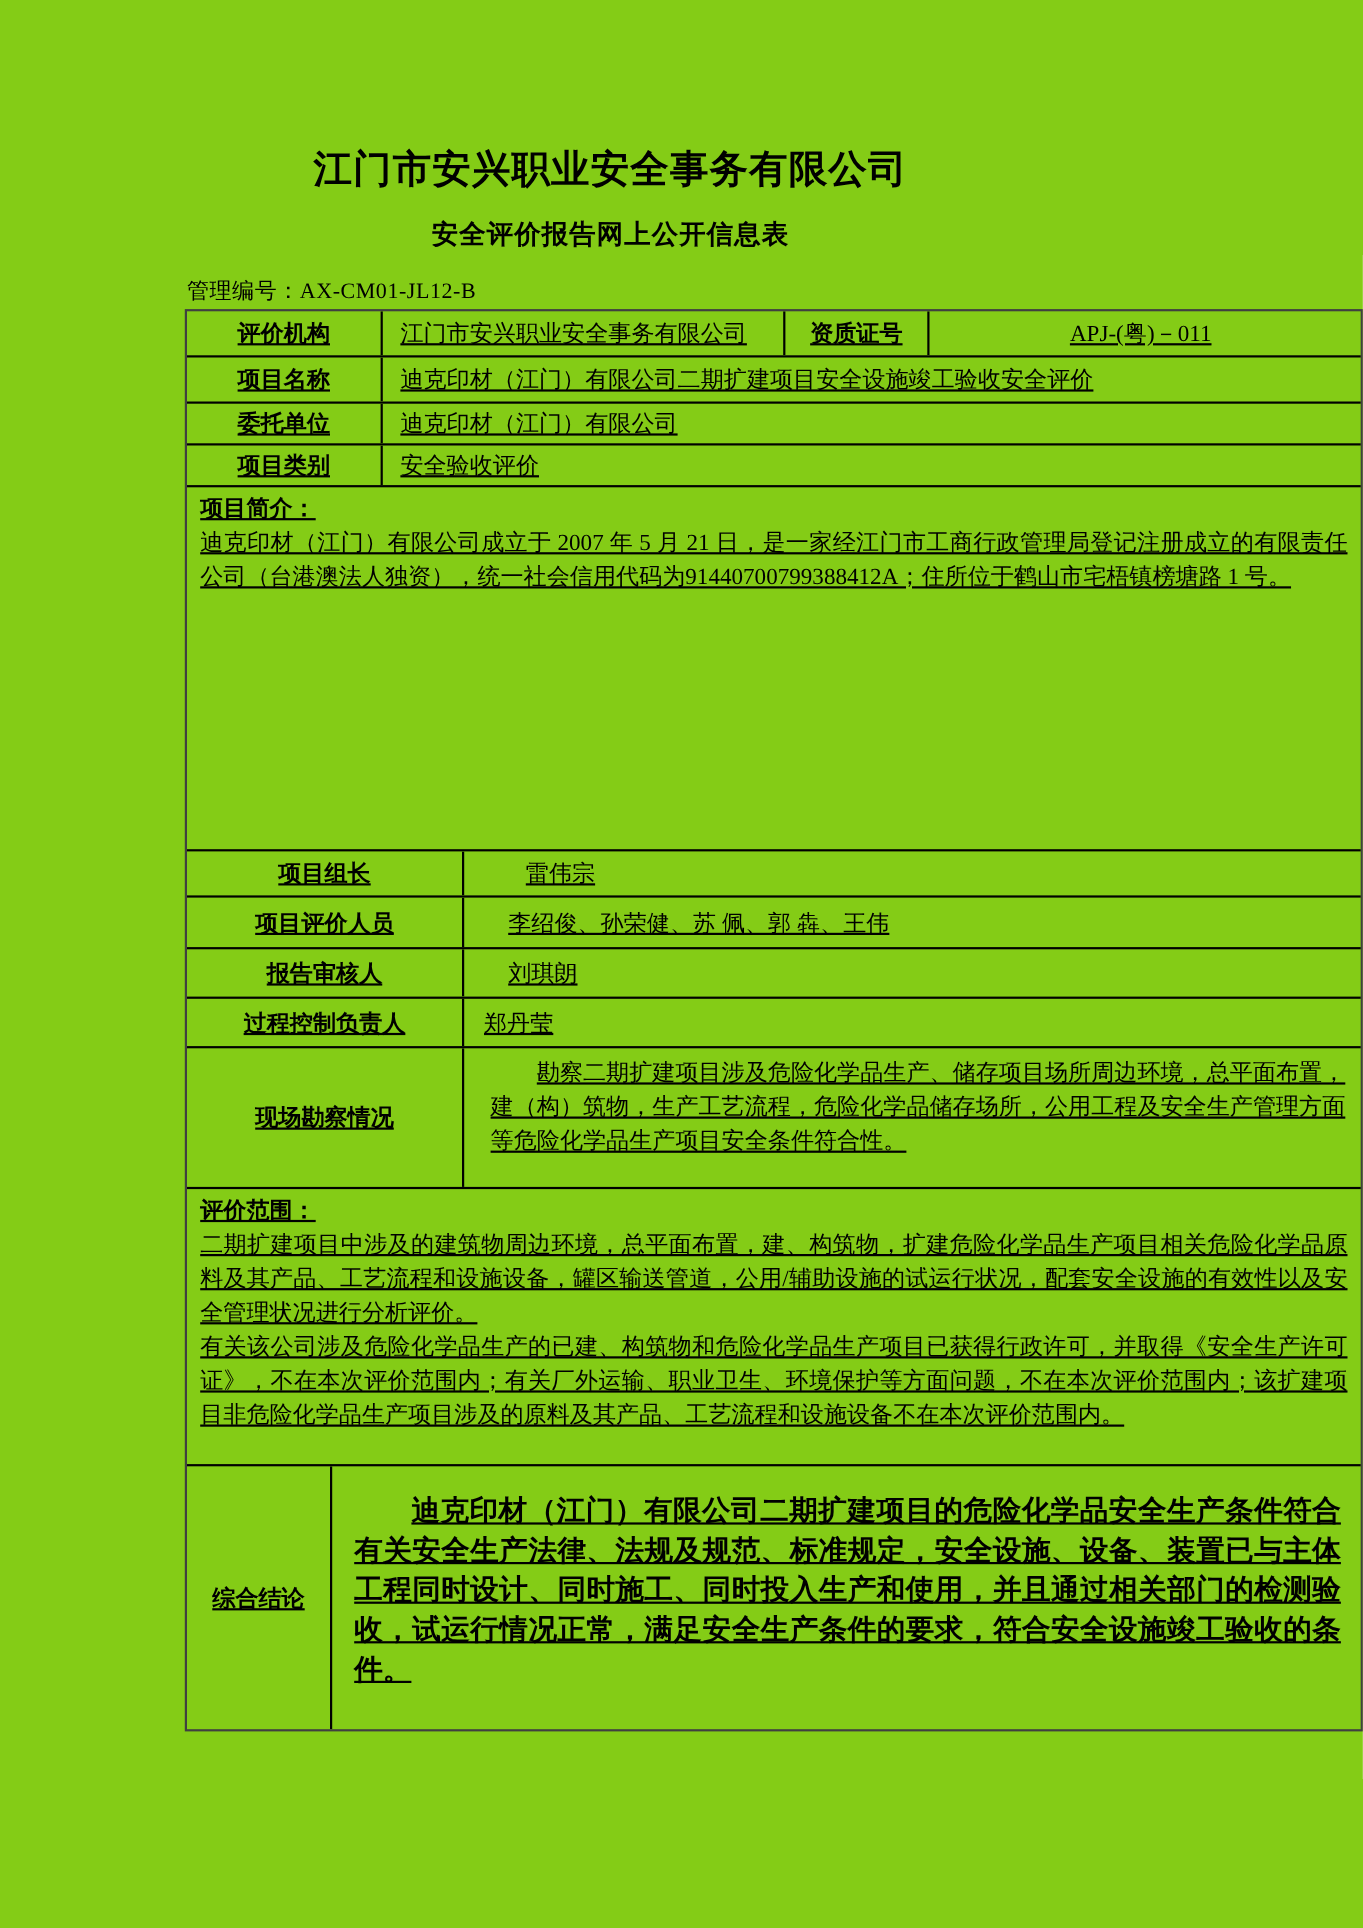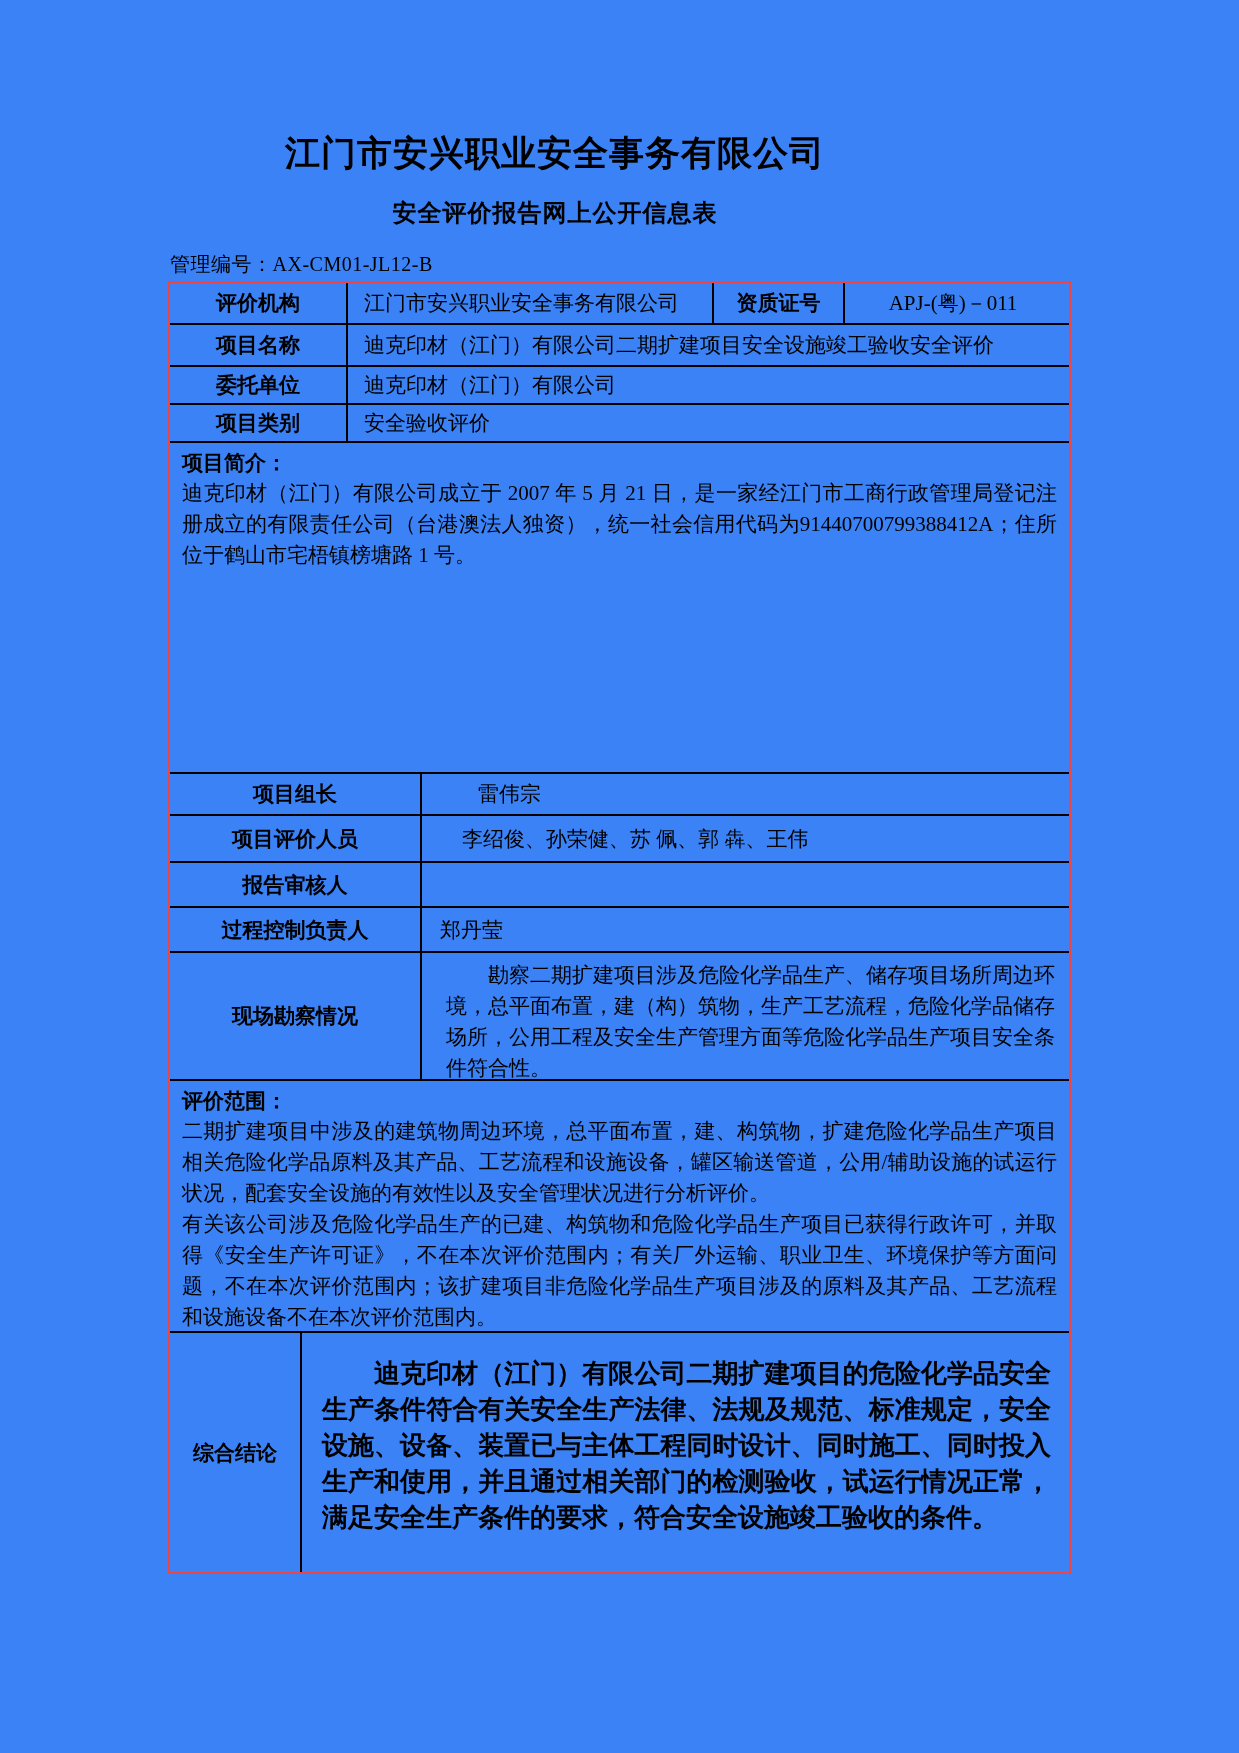--- a/index.html
+++ b/index.html
@@ -1,36 +1,37 @@
 <!DOCTYPE html>
 <html><head>
 <meta charset="utf-8">
 <style>
   * { margin:0; padding:0; box-sizing:border-box; }
   html,body { background:#ffffff; }
   .page {
     position:relative; width:1239px; height:1753px;
-    background:#3b82f6; color:#000;
+    background:#84cc16; color:#000;
     font-family:"Liberation Serif", serif;
     overflow:hidden;
   }
   .title1, .title2 {
     position:absolute; left:0; width:1110px; text-align:center;
     font-family:"Liberation Sans", sans-serif; font-weight:bold;
     letter-spacing:1px;
   }
   .title1 { top:130px; font-size:35px; }
   .title2 { top:197px; font-size:24px;text-align:center; }
   .doc-no {
     position:absolute; top:251px; left:170px;
     font-size:20px; letter-spacing:0.5px;
   }
   .tbl {
-    position:absolute; left:168px; top:281px; width:903px;
-    border:2px solid #ef4444;
+    position:absolute; left:168px; top:281px; width:1071px;
+    border:2px solid #404040;
+    text-decoration:underline;
   }
   .row { display:flex; border-bottom:2px solid #000; overflow:hidden; }
   .row.last { border-bottom:none; }
   .lab {
     display:flex; align-items:center; justify-content:center;
     font-family:"Liberation Sans", sans-serif; font-weight:bold;
     font-size:21px; border-right:2px solid #000; flex-shrink:0;
     text-align:center;
   }
   .val {
@@ -100,20 +101,21 @@
     <div class="row" style="height:42px">
       <div class="lab" style="width:252px">项目组长</div>
       <div class="val" style="padding-left:56px">雷伟宗</div>
     </div>
     <div class="row" style="height:47px">
       <div class="lab" style="width:252px">项目评价人员</div>
       <div class="val" style="padding-left:40px">李绍俊、孙荣健、苏 佩、郭 犇、王伟</div>
     </div>
     <div class="row" style="height:45px">
       <div class="lab" style="width:252px">报告审核人</div>
+      <div class="val" style="padding-left:40px">刘琪朗</div>
     </div>
     <div class="row" style="height:45px">
       <div class="lab" style="width:252px">过程控制负责人</div>
       <div class="val" style="padding-left:18px">郑丹莹</div>
     </div>
 
     <div class="row" style="height:128px">
       <div class="lab" style="width:252px">现场勘察情况</div>
       <div class="survey-val">勘察二期扩建项目涉及危险化学品生产、储存项目场所周边环境，总平面布置，建（构）筑物，生产工艺流程，危险化学品储存场所，公用工程及安全生产管理方面等危险化学品生产项目安全条件符合性。</div>
     </div>

